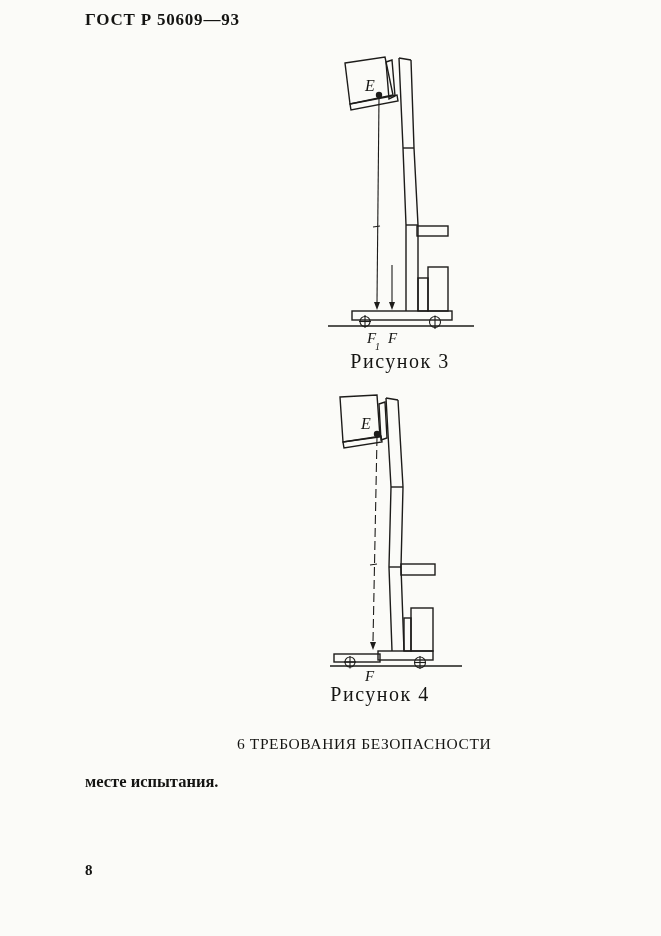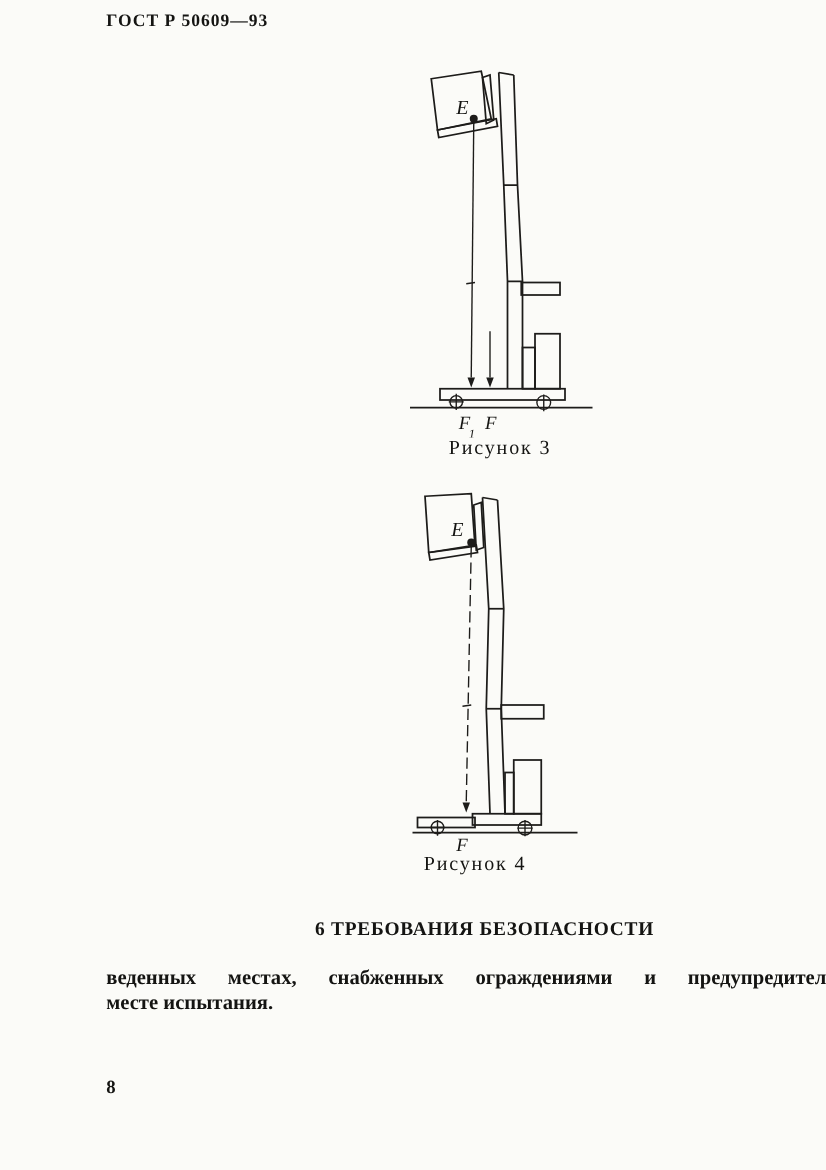--- a/index.html
+++ b/index.html
@@ -8,37 +8,37 @@
     background:#fbfbf8;
     color:#141412;
     font-family:"Liberation Serif", serif;
     position:relative;
     overflow:hidden;
   }
   .page { position:absolute; inset:0; }
 
   .doc-header {
     position:absolute; left:85px; top:10px;
-    font-size:14px; font-weight:bold; letter-spacing:.8px;
+    font-size:17px; font-weight:bold; letter-spacing:.8px;
     white-space:nowrap;
   }
 
   .fig { position:absolute; }
   .fig svg { display:block; }
   .fig-caption {
     position:absolute; text-align:center;
-    font-size:16px; letter-spacing:1.5px;
+    font-size:20px; letter-spacing:1.5px;
     white-space:nowrap;
   }
   .cap3 { left:330px; top:350px; width:140px; }
   .cap4 { left:310px; top:683px; width:140px;text-align:center; }
 
   .section-heading {
-    position:absolute; left:252px; top:735px;
-    font-size:15.5px; font-weight:bold; letter-spacing:.6px;
+    position:absolute; left:237px; top:735px;
+    font-size:15.5px; font-weight:normal; letter-spacing:.6px;
     white-space:nowrap;
   }
 
   .paragraph {
     position:absolute; left:85px; top:772px; width:576px;
     font-size:16.5px; font-weight:bold; line-height:19.5px;
   }
   .p-line { text-align:justify; text-align-last:justify; white-space:nowrap; overflow:hidden; }
   .p-line.indent { padding-left:36px; }
   .p-line.last { text-align:right; text-align-last:left; }
@@ -161,19 +161,18 @@
 
       <text class="svglabel" x="41" y="39" font-size="16">E</text>
       <text class="svglabel" x="45" y="291" font-size="15">F</text>
     </svg>
   </div>
   <div class="fig-caption cap4">Рисунок 4</div>
 
   <div class="section-heading">6 ТРЕБОВАНИЯ БЕЗОПАСНОСТИ</div>
 
   <div class="paragraph">
-    <div class="p-line">веденных местах, снабженных ограждениями и предупредител</div>
     <div class="p-line last">месте испытания.</div>
   </div>
 
   <div class="page-number">8</div>
 
 </div>
 
 </body></html>

